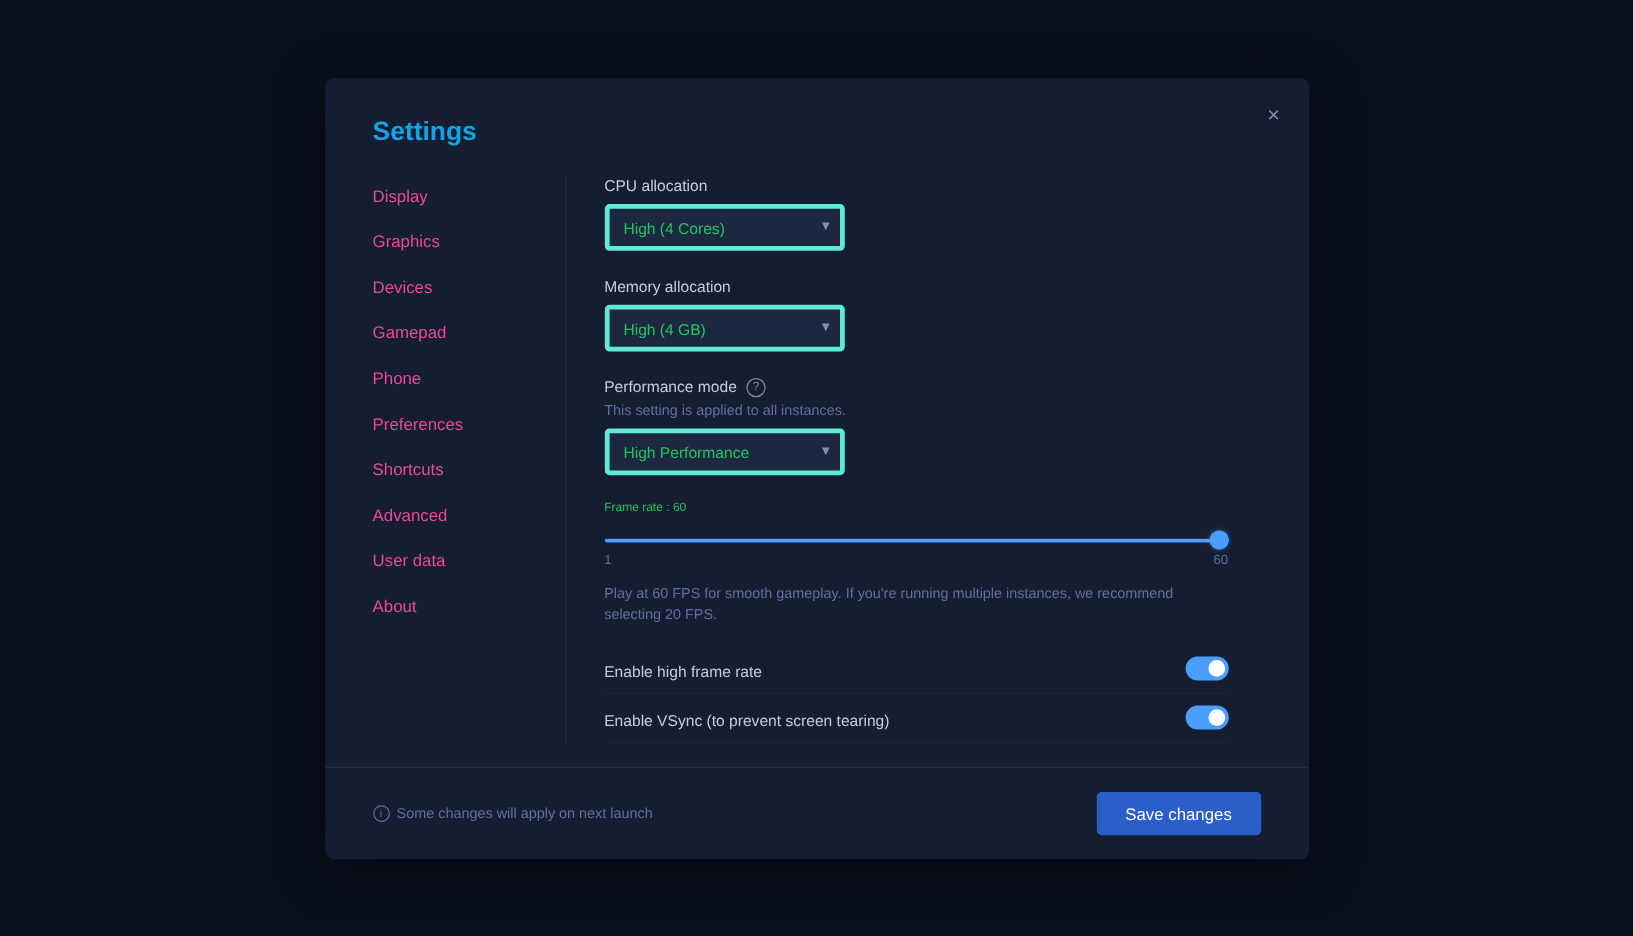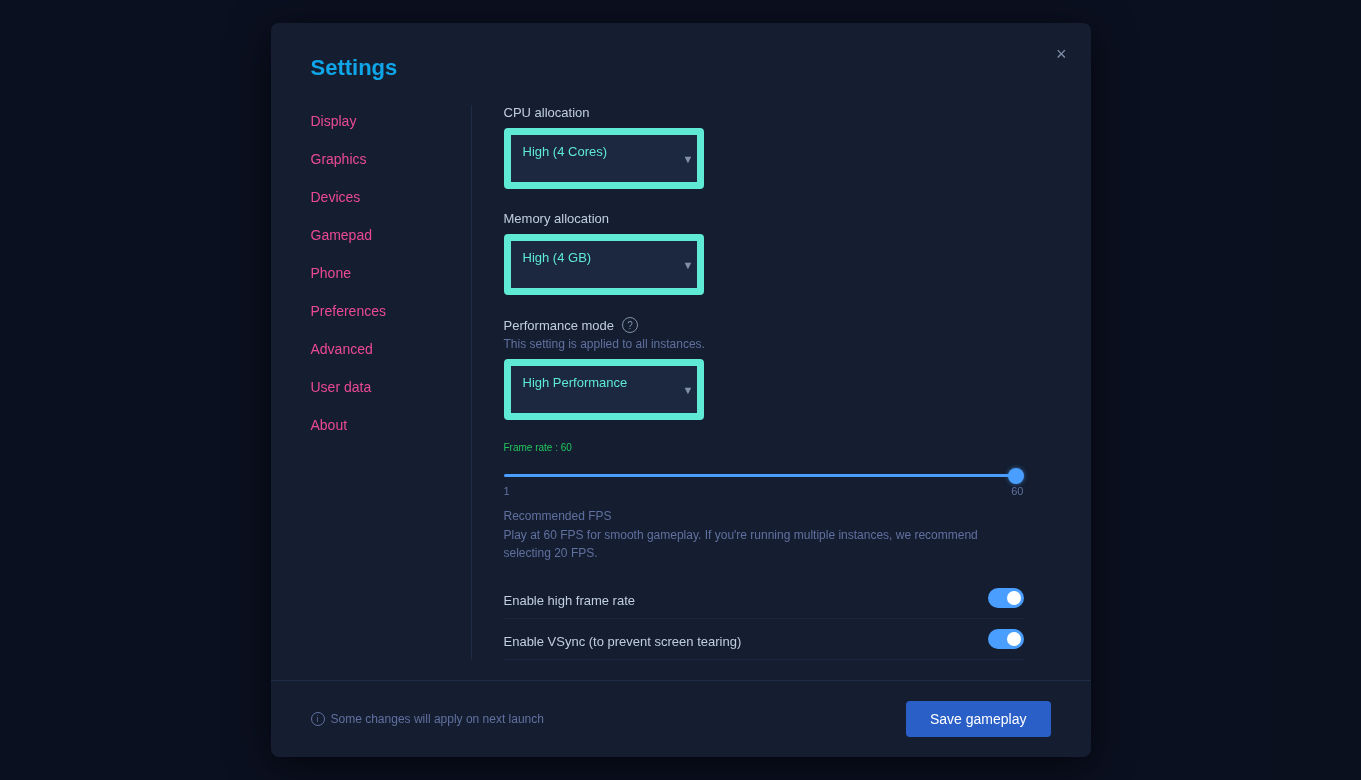--- a/index.html
+++ b/index.html
@@ -103,24 +103,24 @@
 
     .select-wrapper {
       position: relative;
       width: 200px;
       margin-bottom: 22px;
     }
 
     .select-dropdown {
       width: 100%;
       background: #1b2840;
-      border: 7px solid #5eead4;
-      color: #5eead4;
+      border: 4px solid #5eead4;
+      color: #22c55e;
       font-size: 13px;
-      padding: 9px 32px 23px 12px;
+      padding: 9px 32px 7px 12px;
       border-radius: 4px;
       appearance: none;
       cursor: pointer;
       outline: none;
     }
 
     .select-arrow {
       position: absolute;
       right: 10px;
       top: 50%;
@@ -333,20 +333,21 @@
 
     <div class="modal-body">
 
       <nav class="sidebar">
         <a class="sidebar-item">Display</a>
         <a class="sidebar-item">Graphics</a>
         <a class="sidebar-item">Devices</a>
         <a class="sidebar-item">Gamepad</a>
         <a class="sidebar-item">Phone</a>
         <a class="sidebar-item">Preferences</a>
+        <a class="sidebar-item">Shortcuts</a>
         <a class="sidebar-item">Advanced</a>
         <a class="sidebar-item">User data</a>
         <a class="sidebar-item">About</a>
       </nav>
 
       <div class="content">
 
         <div class="section-label">CPU allocation</div>
         <div class="select-wrapper">
           <select class="select-dropdown">
@@ -385,21 +386,20 @@
 
         <div class="frame-rate-label">Frame rate : 60</div>
         <div class="slider-container">
           <input type="range" class="slider" min="1" max="60" value="60" style="">
         </div>
         <div class="slider-range-labels">
           <span>1</span>
           <span>60</span>
         </div>
 
-        <div class="rec-fps-title">Recommended FPS</div>
         <div class="rec-fps-desc">Play at 60 FPS for smooth gameplay. If you're running multiple instances, we recommend selecting 20 FPS.</div>
 
         <div class="toggle-row">
           <span class="toggle-row-label">Enable high frame rate</span>
           <label class="toggle">
             <input type="checkbox" checked="" style="">
             <div class="toggle-track"></div>
             <div class="toggle-thumb"></div>
           </label>
         </div>
@@ -415,17 +415,17 @@
 
 
       </div>
     </div>
 
     <div class="modal-footer">
       <div class="footer-note">
         <span class="info-icon">i</span>
         <span>Some changes will apply on next launch</span>
       </div>
-      <button class="save-btn">Save gameplay</button>
+      <button class="save-btn">Save changes</button>
     </div>
 
   </div>
 </div>
 
 </body></html>

